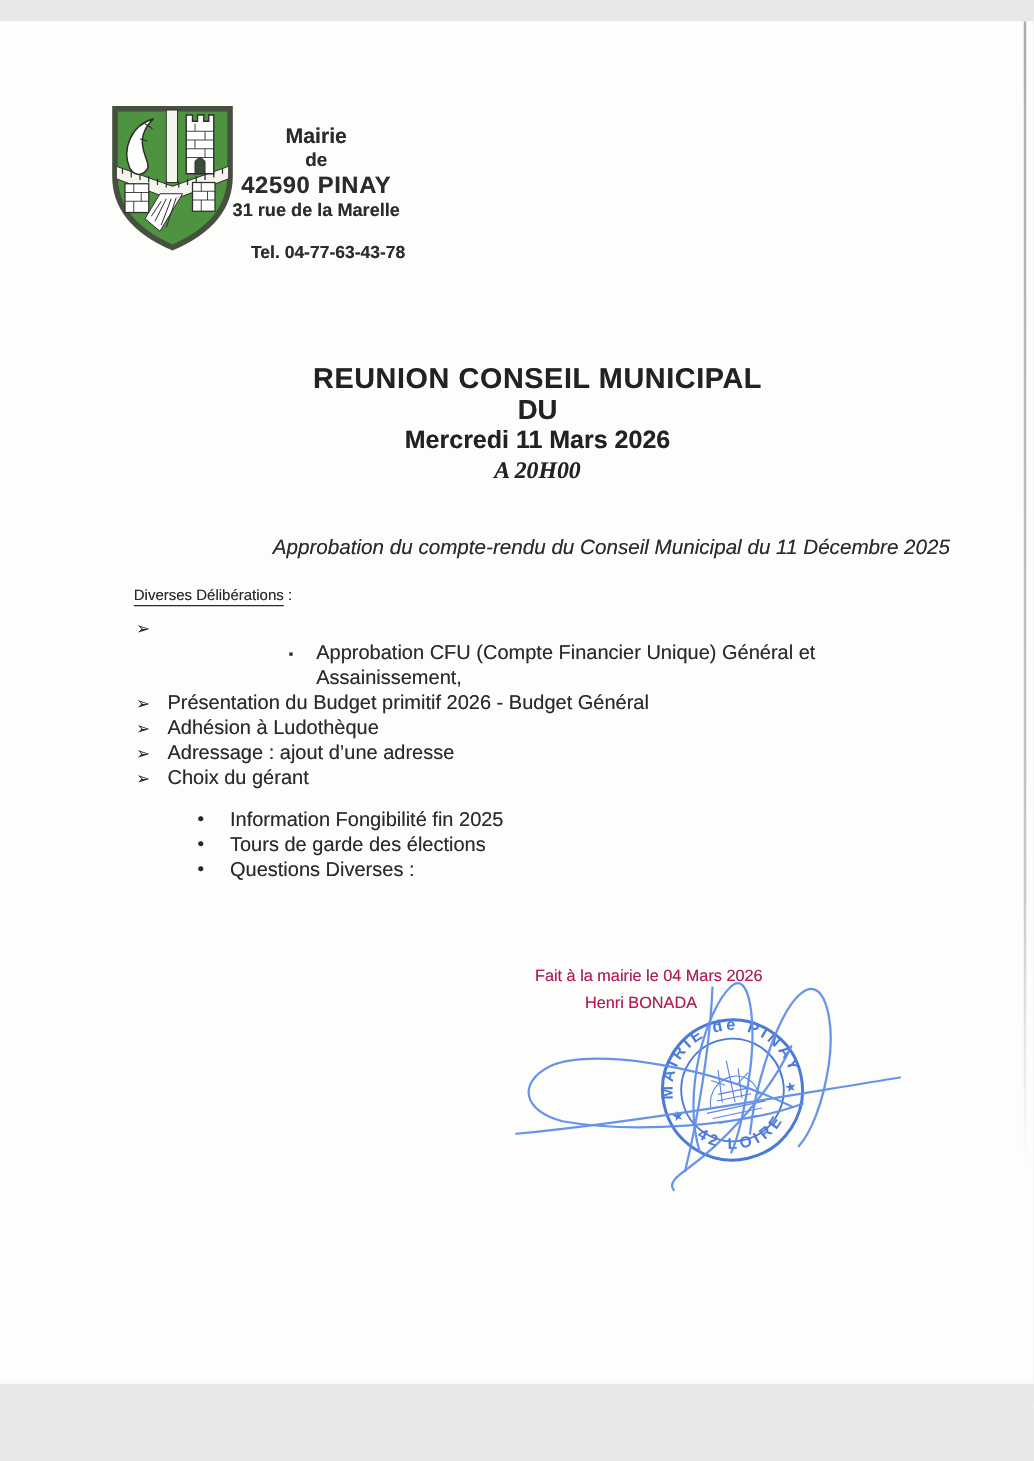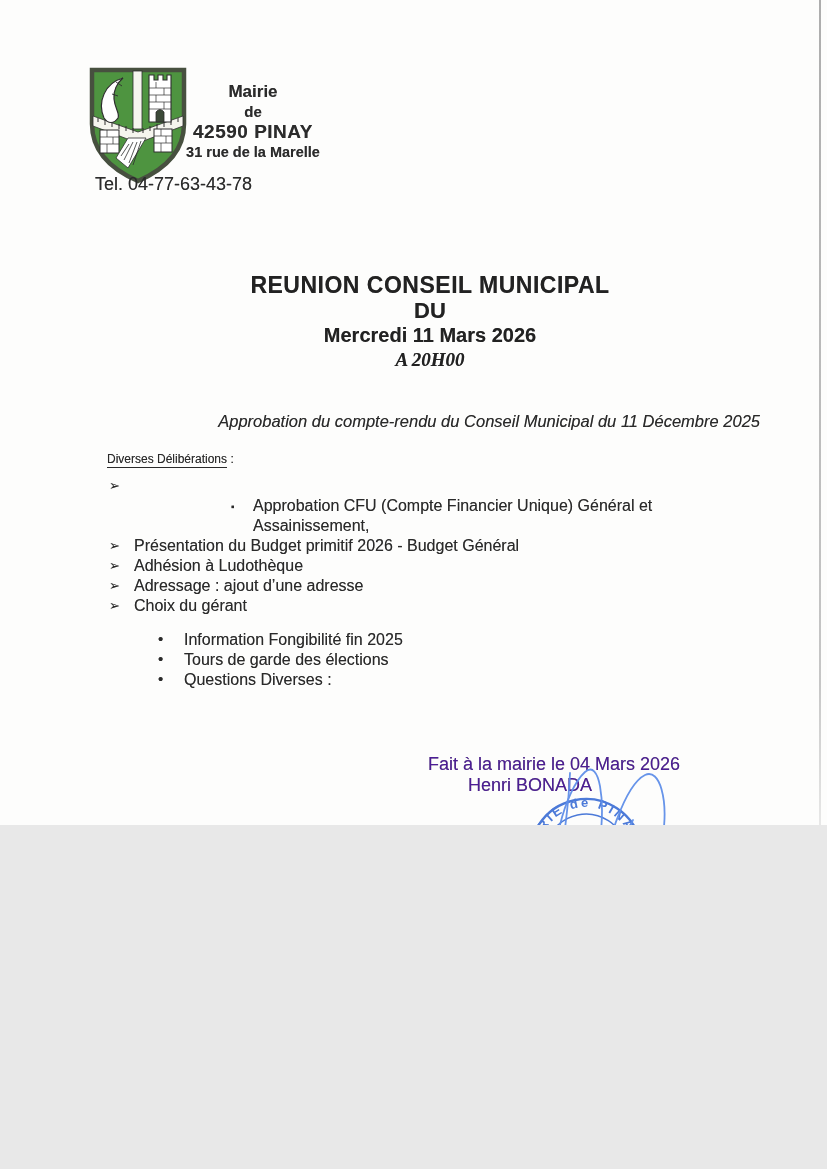--- a/index.html
+++ b/index.html
@@ -1,39 +1,39 @@
 <!DOCTYPE html>
 <html><head>
 <meta charset="utf-8">
 <style>
   html,body{margin:0;padding:0;background:#e8e8e8;}
   .page{
     position:relative;
-    width:827px;height:825px;
-    margin:0 auto;
+    width:827px;height:1090px;
+    margin:17px auto;
     background:#fdfdfc;
     overflow:hidden;
     font-family:"Liberation Sans", sans-serif;
     color:#262626;
   }
   .txt{ text-shadow:0 0 0.5px rgba(50,50,50,0.55); }
 
   
   .crest{ position:absolute; left:86px; top:66px; width:105px; height:120px; }
   .org-block{
     position:absolute; left:180px; top:82px; width:146px;
     text-align:center; font-weight:bold; line-height:20px; color:#2b2b2b;
   }
   .org-line1{ font-size:17px; }
   .org-line2{ font-size:15px; }
   .org-line3{ font-size:19px; letter-spacing:0.5px; }
   .org-line4{ font-size:14.5px; }
   .contact-block{
     position:absolute; left:95px; top:174px; width:335px;
-    font-weight:normal; font-size:18px; line-height:21px; color:#2b2b2b;
+    text-align:center; font-weight:bold; font-size:14px; line-height:21px; color:#2b2b2b;
   }
   .email-link{ color:#1d4fc4; text-decoration:underline; }
 
   
   .title-block{ position:absolute; left:30px; top:272px; width:800px; text-align:center; color:#222; }
   .title-1{ font-size:23px; font-weight:bold; letter-spacing:0.5px; line-height:26px; }
   .title-2{ font-size:22px; font-weight:bold; line-height:25px; }
   .title-3{ font-size:20px; font-weight:bold; line-height:25px; }
   .title-4{ font-family:"Liberation Serif", serif; font-style:italic; font-weight:bold; font-size:19px; line-height:24px; }
 
@@ -49,21 +49,21 @@
   .li{ position:absolute; font-size:16px; color:#2a2a2a; line-height:20px; }
   .li .b{ position:absolute; }
   .l1{ left:134px; }
   .l1 .b{ left:-25px; top:0px; font-size:13px; }
   .l2{ left:253px; width:452px; }
   .l2 .b{ left:-22px; top:1px; font-size:10px; }
   .l3{ left:184px; }
   .l3 .b{ left:-26px; top:-1px; font-size:15px; }
 
   
-  .closing{ position:absolute; left:428px; top:754px; font-size:18px; line-height:20.5px; color:#4c1d95; }
+  .closing{ position:absolute; left:428px; top:754px; font-size:13px; line-height:20.5px; color:#be185d; }
   .closing .ind{ padding-left:40px; }
 
   
   .sig-wrap{ position:absolute; left:398px; top:738px; width:332px; height:232px; }
 
   
   .scan-line-right{
     position:absolute; left:819px; top:0; width:2px; height:912px;
     background:linear-gradient(#adadad, #c6c6c6 75%, rgba(200,200,200,0));
   }

